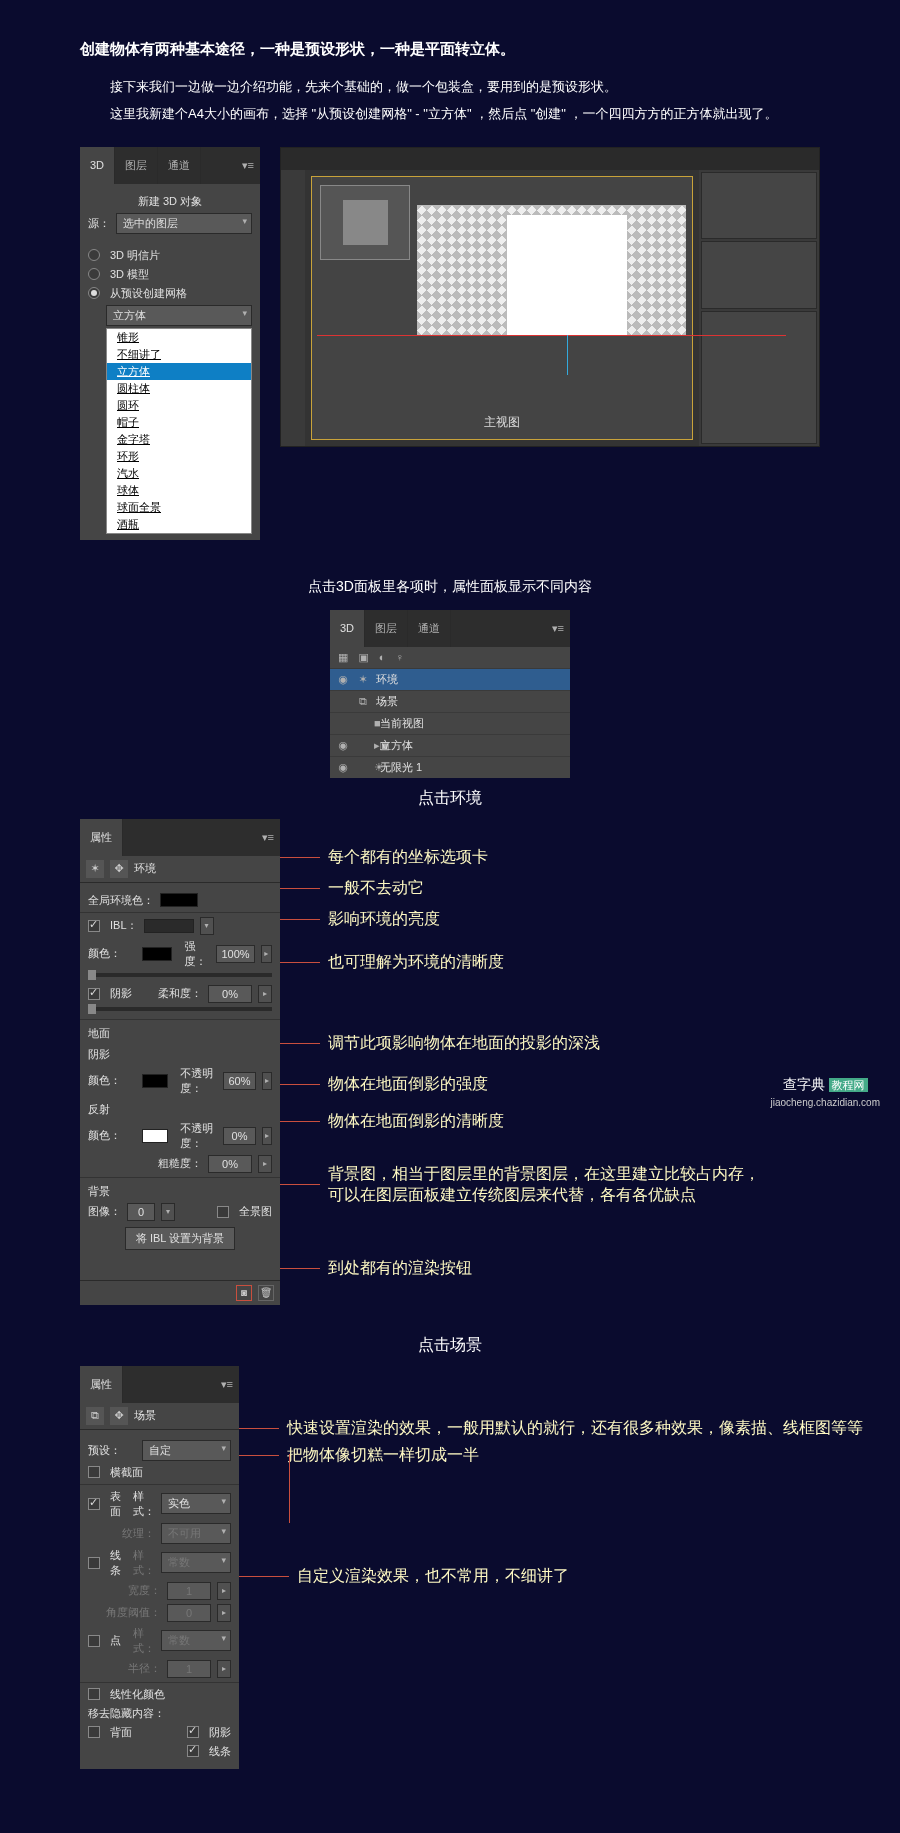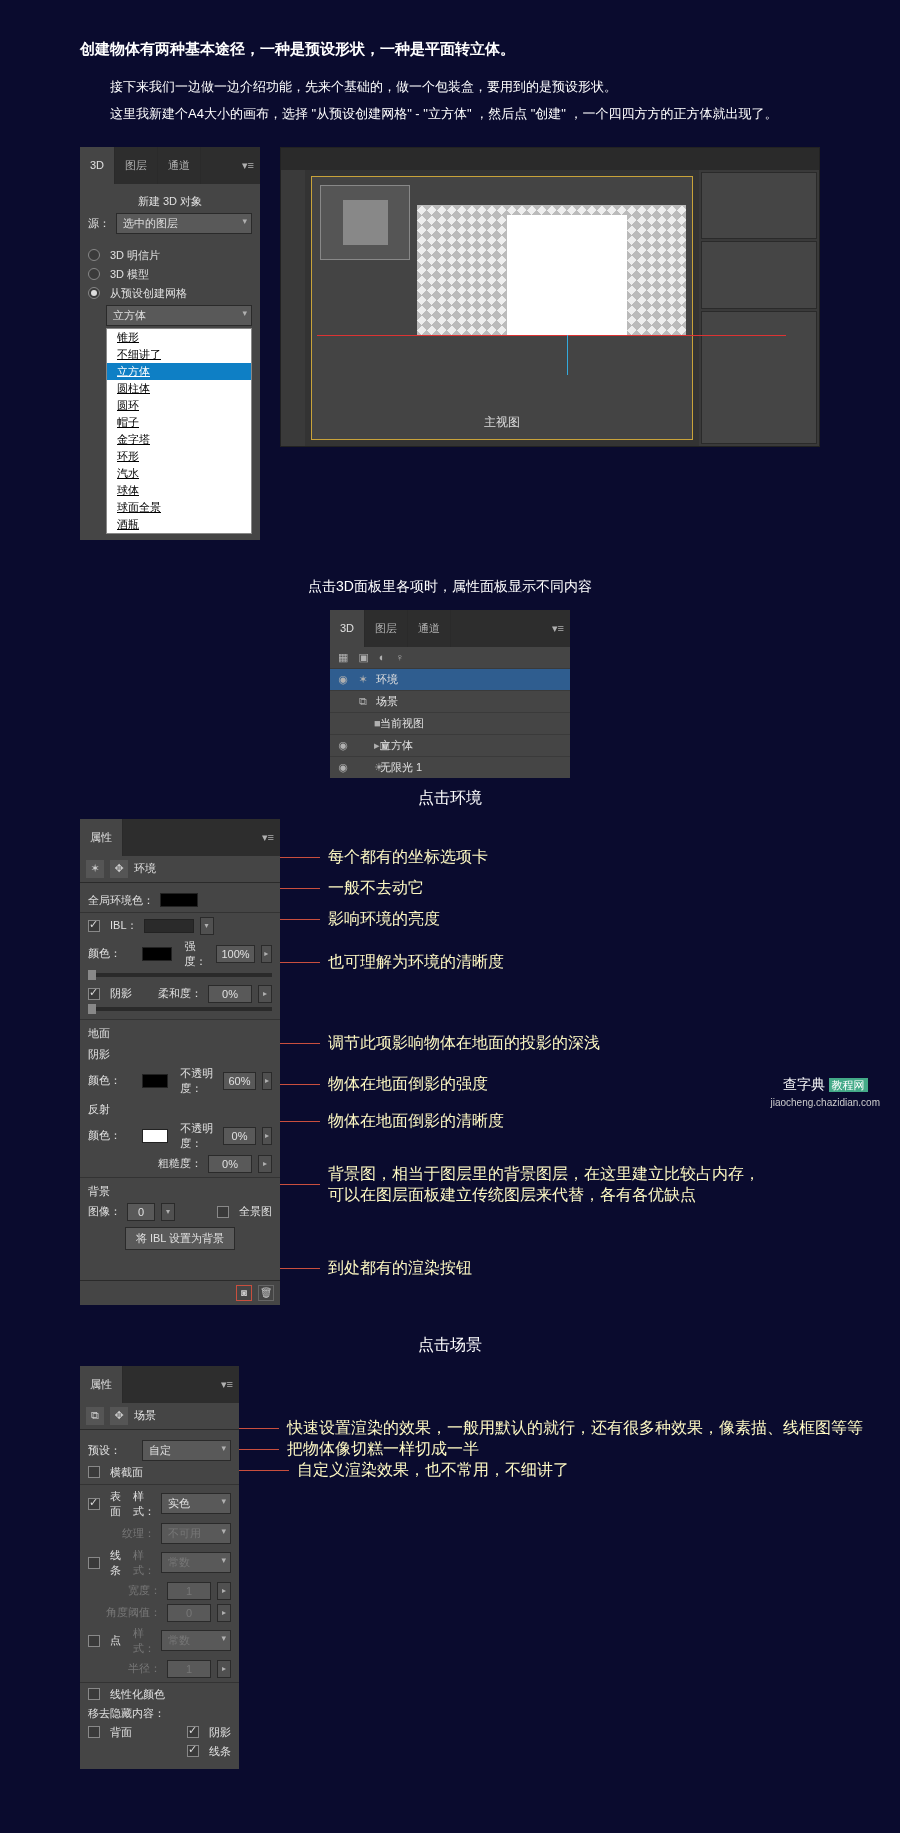--- a/index.html
+++ b/index.html
@@ -455,25 +455,25 @@
         </div>
       </div>
     </div>
 
     <div class="anno-col" style="position:relative">
       <div style="position:absolute; left:50px; top:88px; bottom:64px; width:1px; background:var(--red-line);"></div>
       <div class="anno-line" style="margin-top:52px">
           <div class="dash"></div>
           <span class="anno">快速设置渲染的效果，一般用默认的就行，还有很多种效果，像素描、线框图等等</span>
         </div>
-      <div class="anno-line" style="">
+      <div class="anno-line" style="margin-top:6px">
           <div class="dash"></div>
           <span class="anno">把物体像切糕一样切成一半</span>
         </div>
-      <div class="anno-line" style="">
+      <div class="anno-line" style="margin-top:100px">
           <div class="dash" style="width:50px"></div>
           <span class="anno">自定义渲染效果，也不常用，不细讲了</span>
         </div>
     </div>
   </div>
 
   <div class="watermark">
     <span class="wm1">查字典</span>
     <span class="wm1" style="background:#4a8; padding:1px 3px; font-size:11px">教程网</span><br>
     <span class="wm2">jiaocheng.chazidian.com</span>

